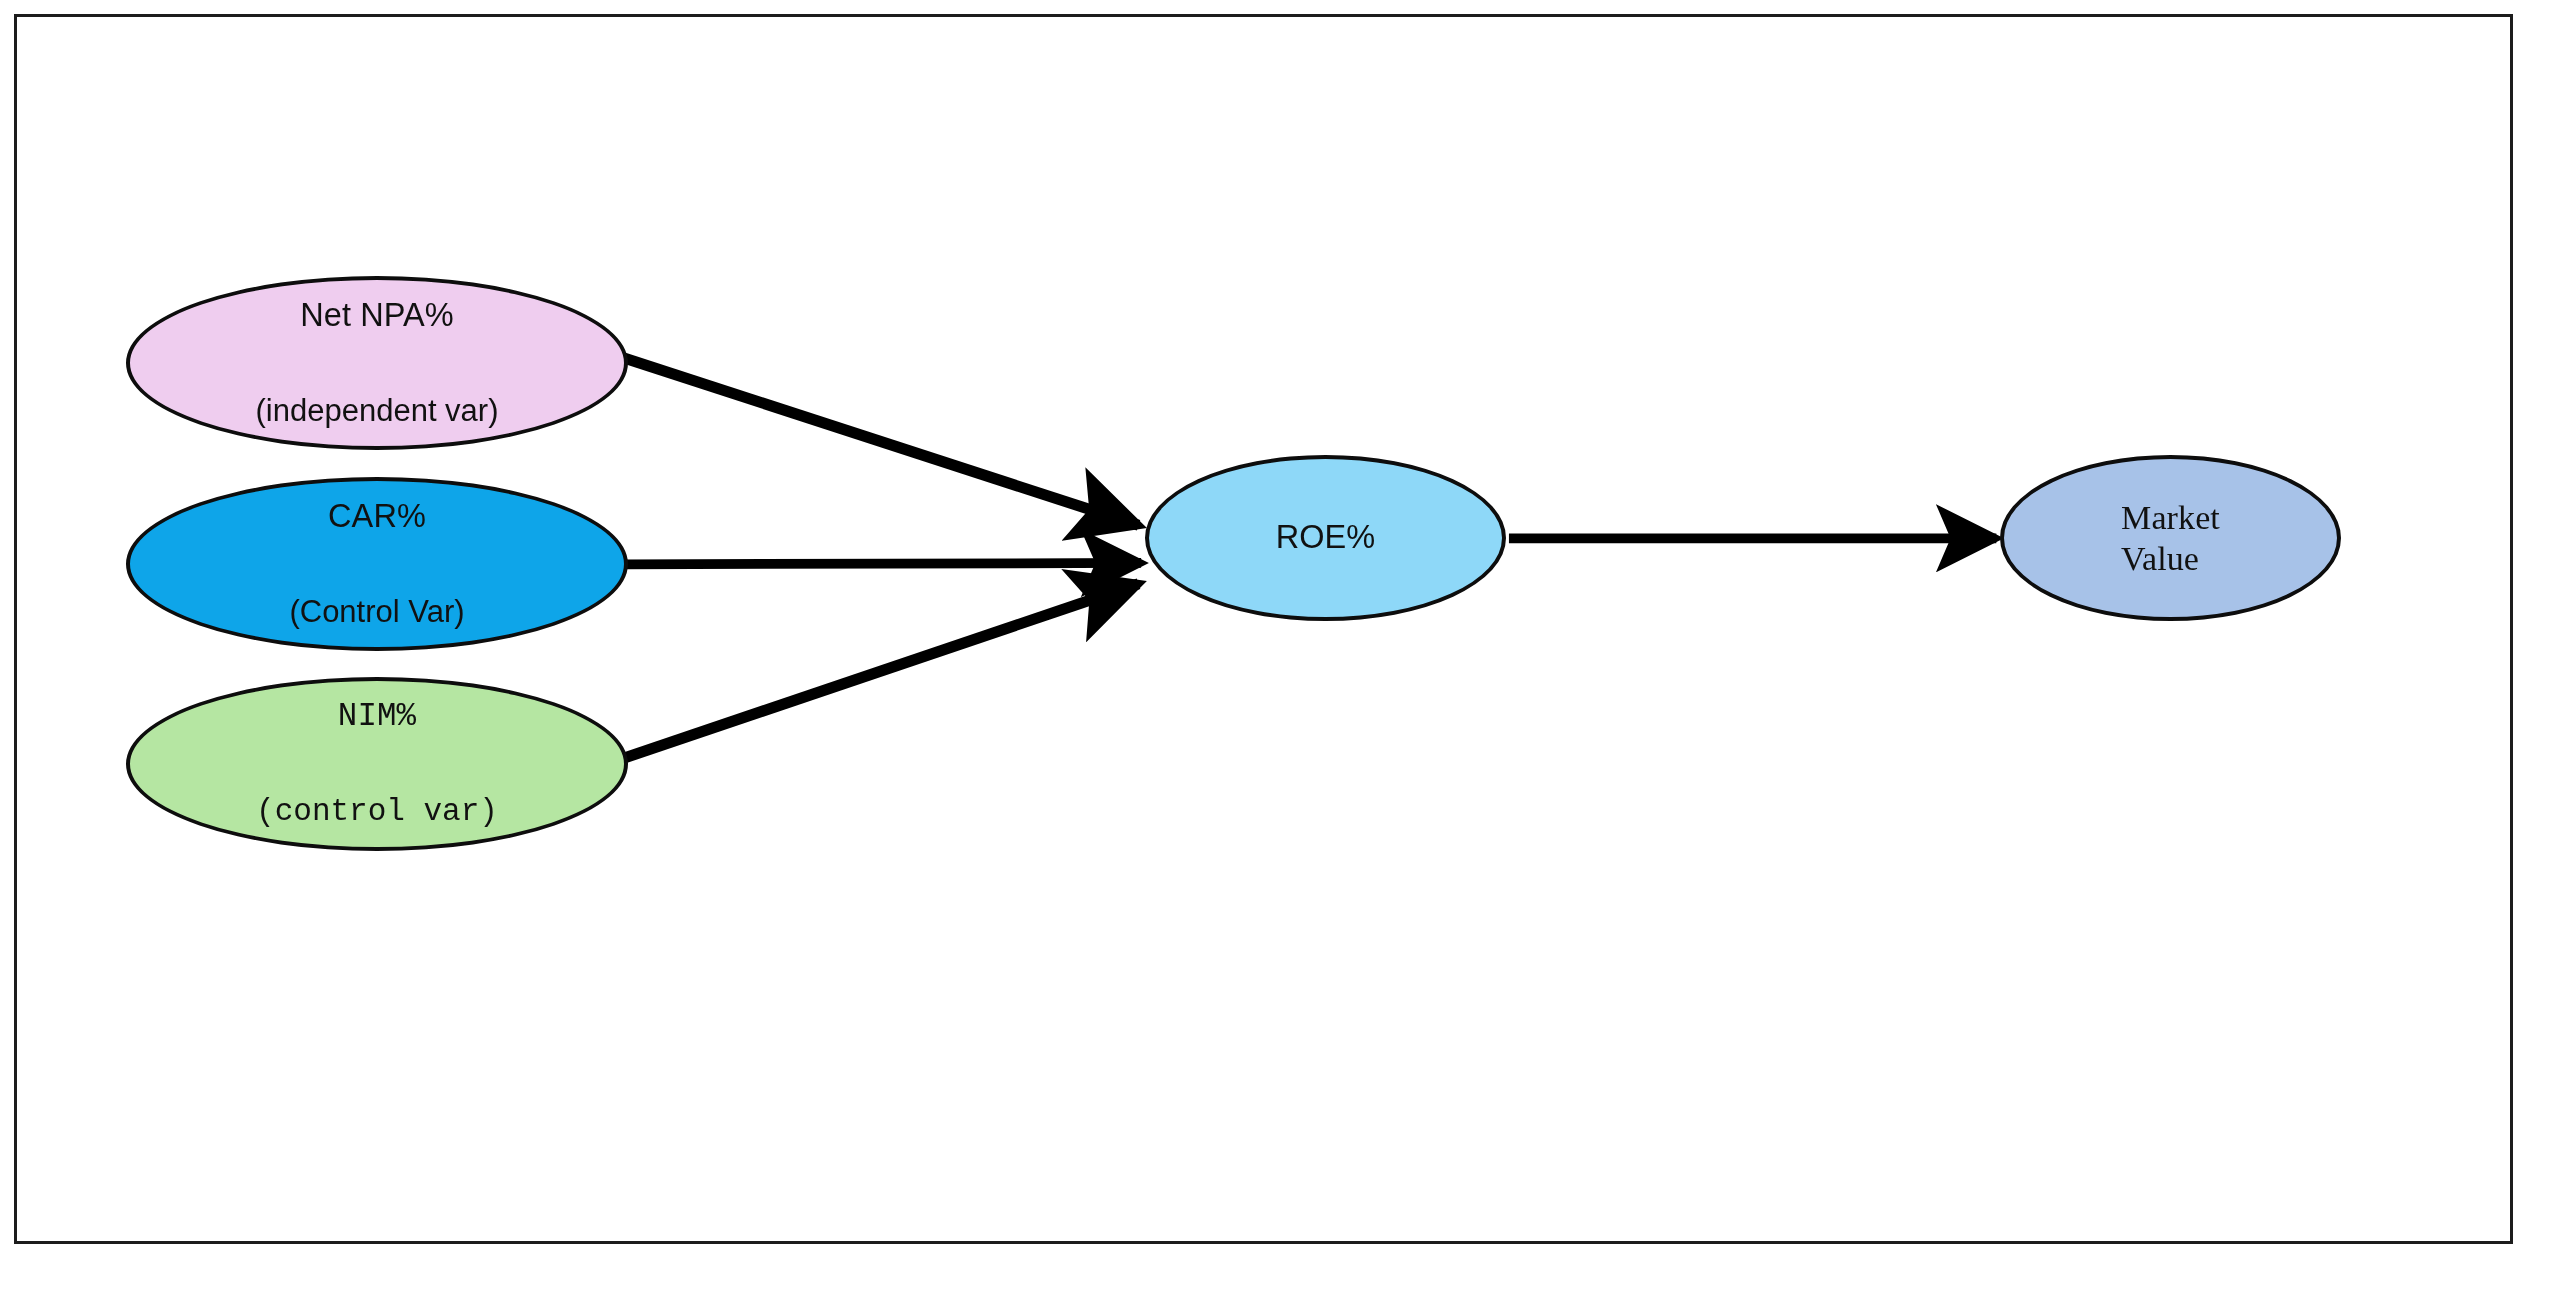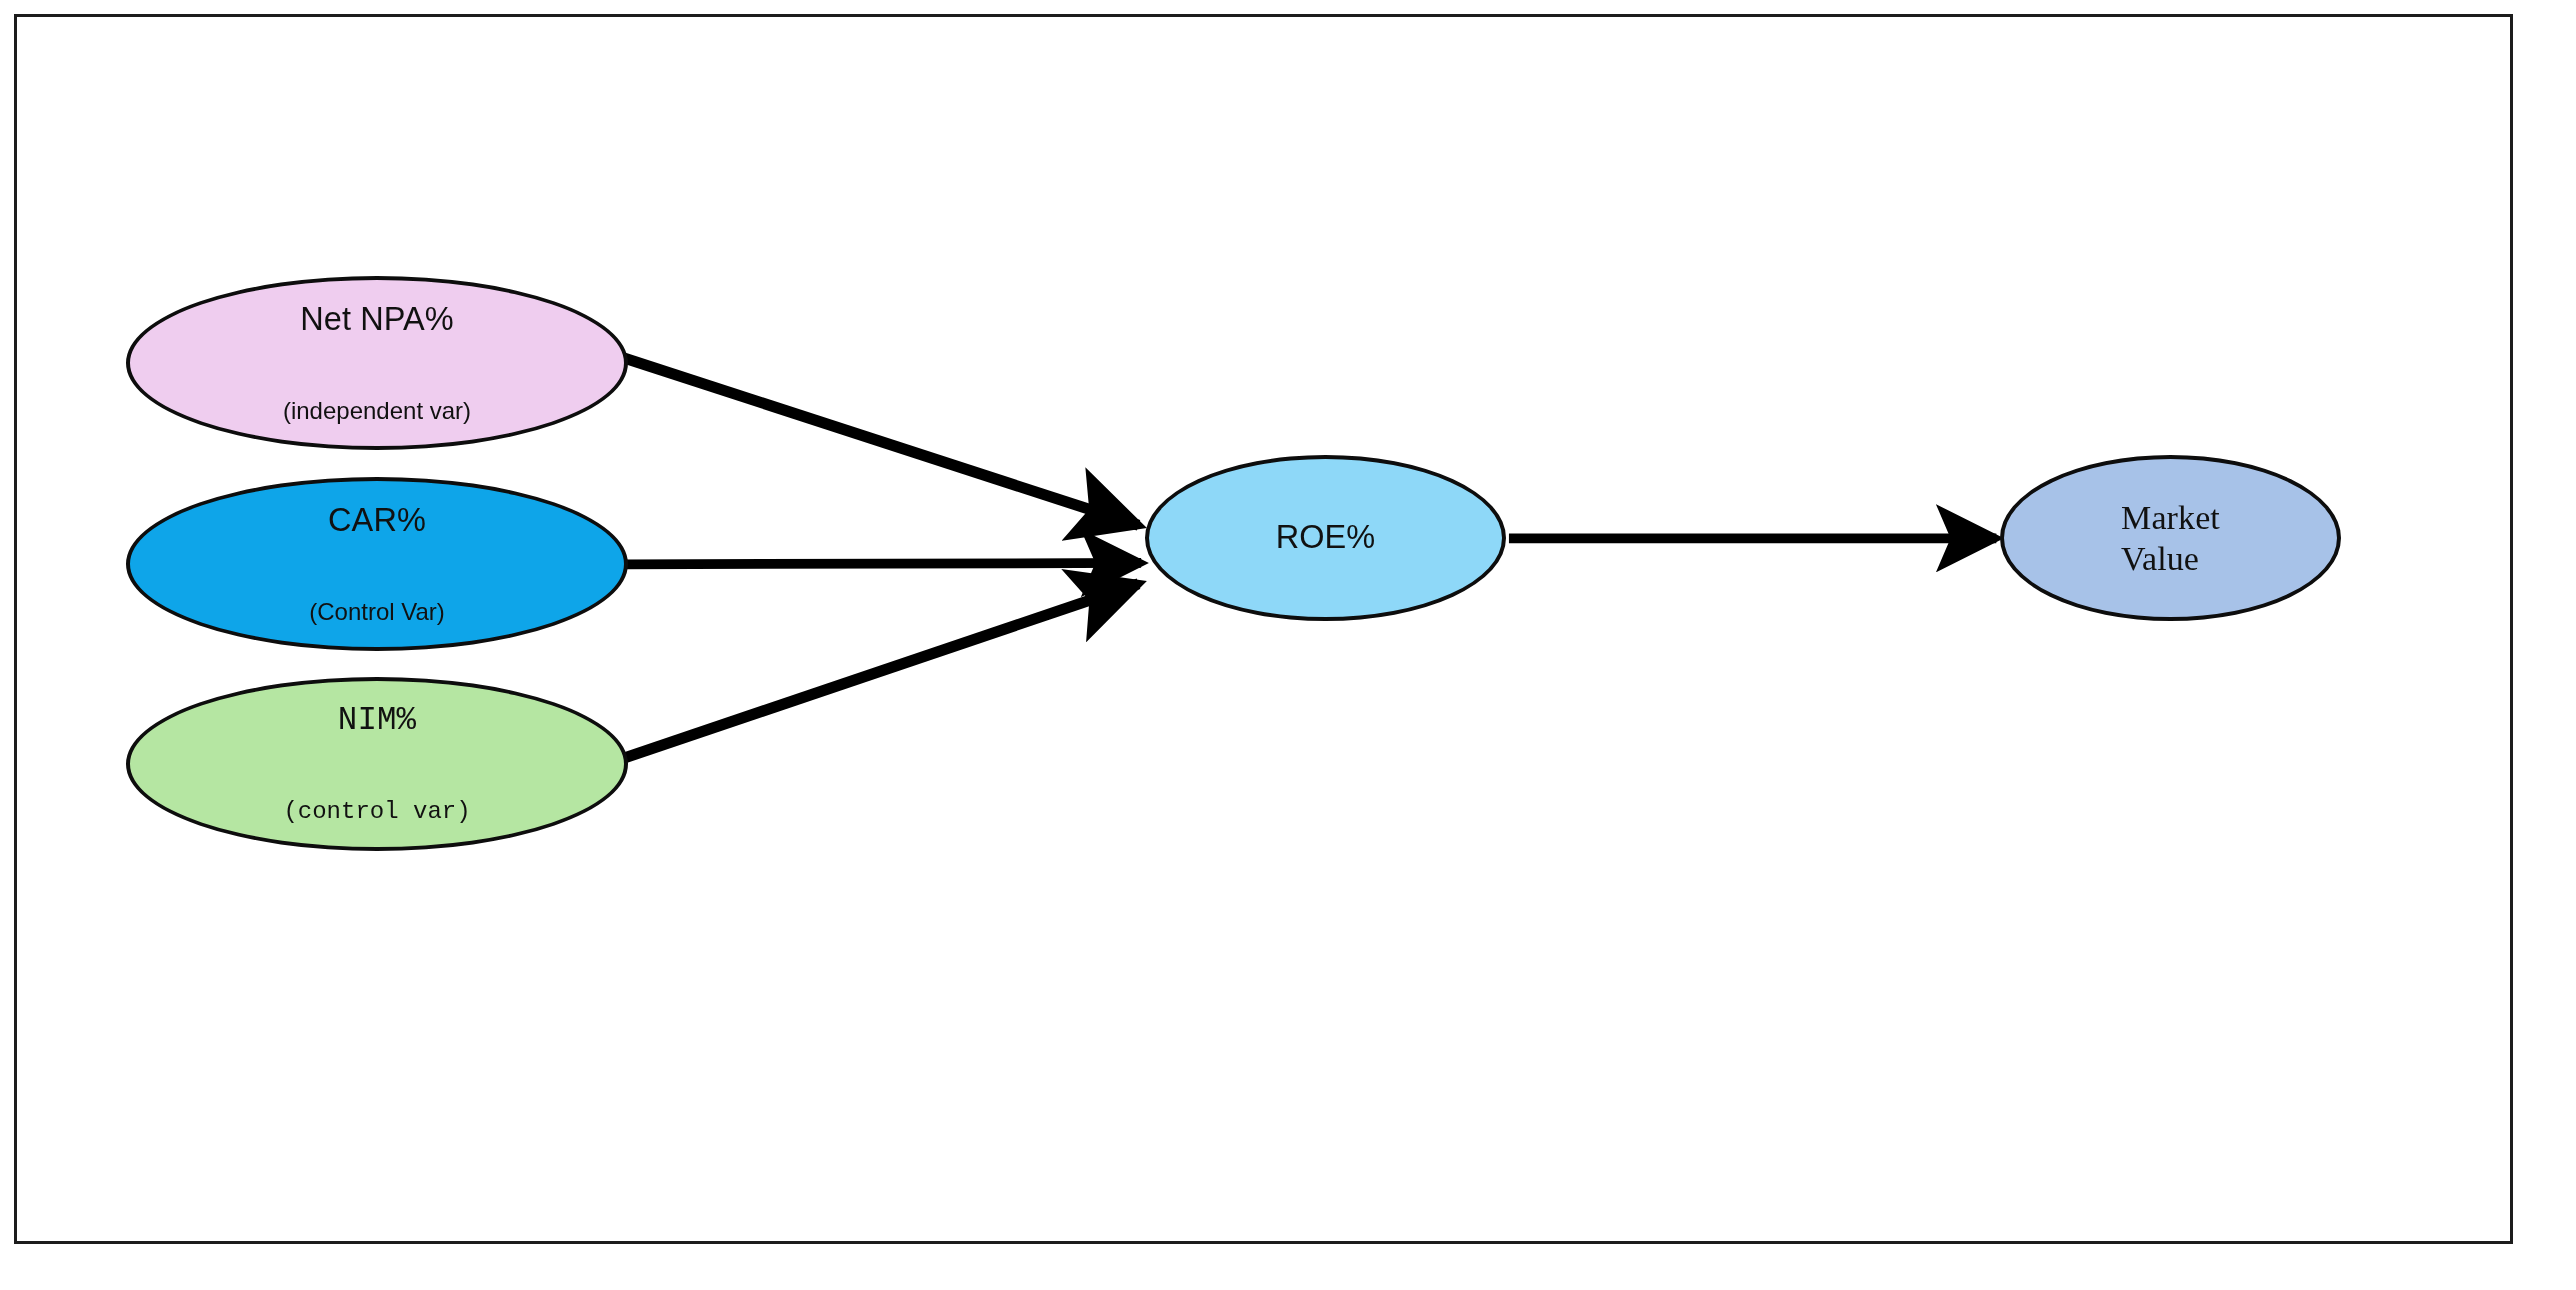--- a/index.html
+++ b/index.html
@@ -48,21 +48,21 @@
     color: #111111;
     gap: 44px;
   }
   .node-title {
     font-size: 32.5px;
     line-height: 1.1;
     letter-spacing: 0.1px;
     white-space: pre-line;
   }
   .node-sub {
-    font-size: 24px;
+    font-size: 31px;
     line-height: 1.15;
     margin-top: 15px;
   }
   .node-title.two-line {
     font-size: 34px;
     line-height: 1.22;
     font-family: Liberation Serif, serif;
   }
 
   #node-netnpa {

